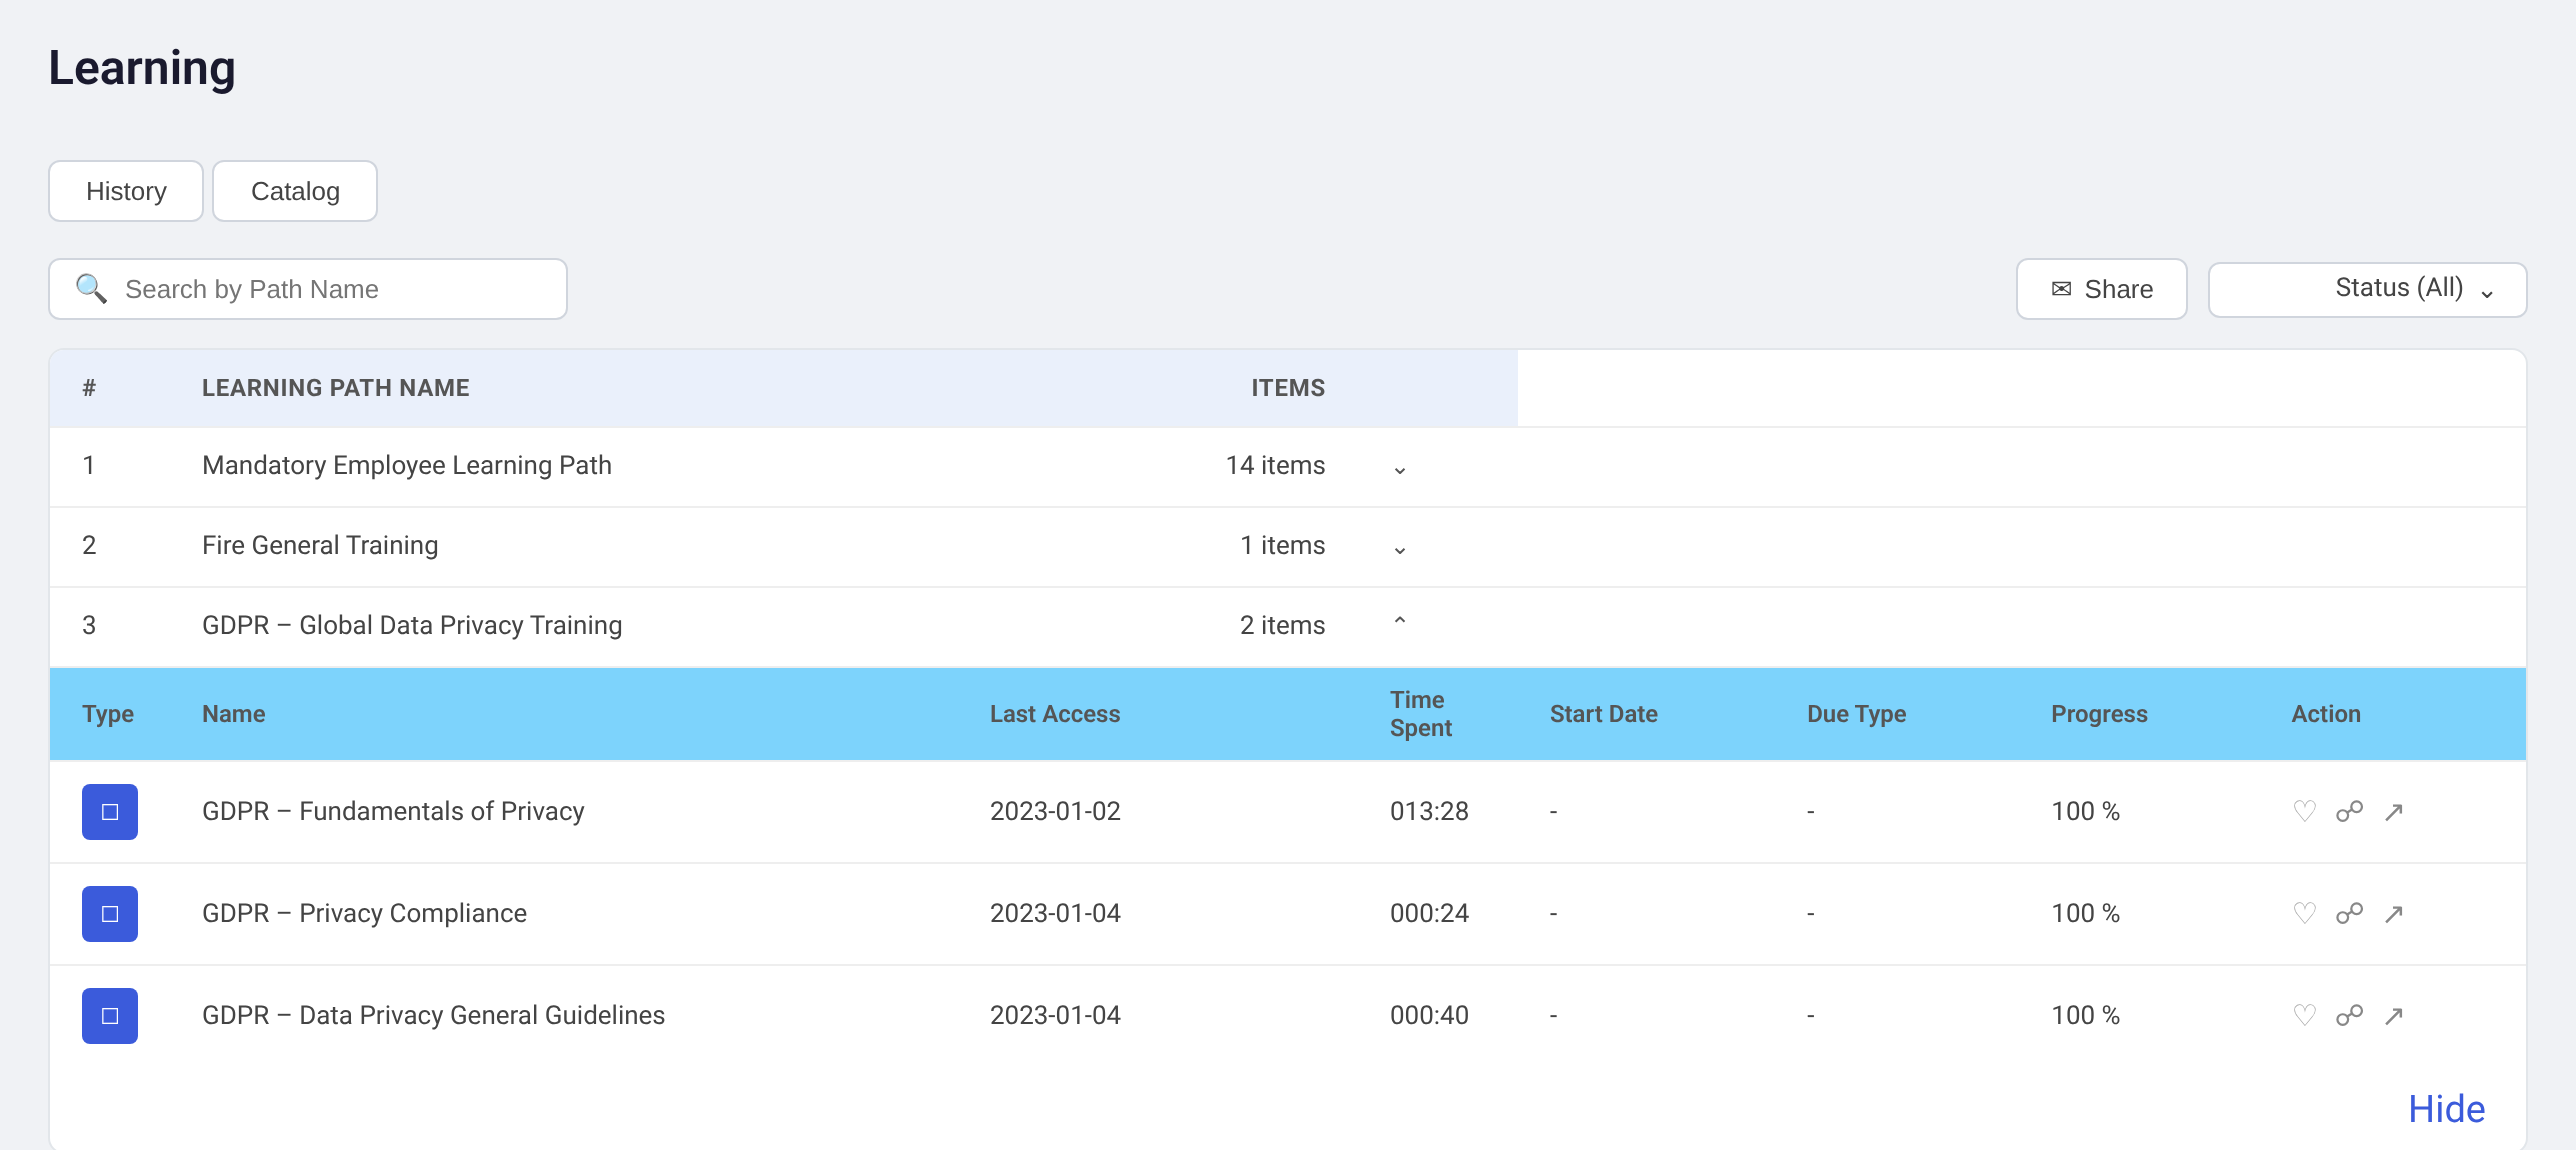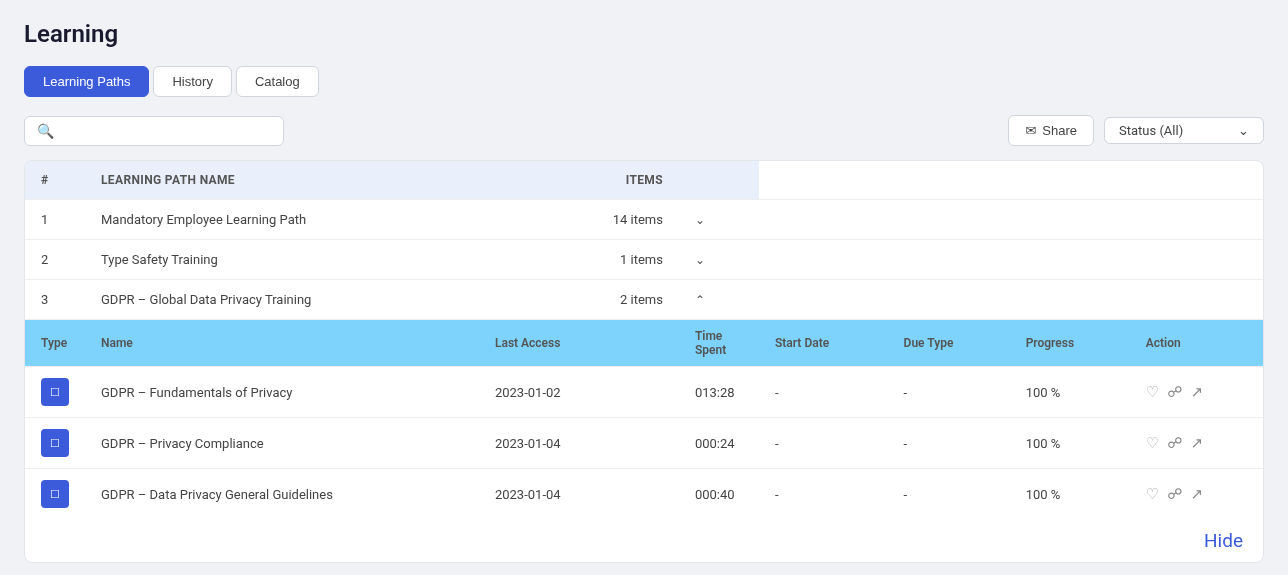--- a/index.html
+++ b/index.html
@@ -11,21 +11,21 @@
     }
     .page-wrapper {
       background: #f0f2f5;
       min-height: 575px;
       padding: 20px 24px 20px 24px;
     }
     .page-title {
       font-size: 24px;
       font-weight: 600;
       color: #1a1a2e;
-      margin-bottom: 18px;
+      margin-bottom: 32px;
     }
     .tabs {
       display: flex;
       gap: 4px;
       margin-bottom: 18px;
     }
     .tab {
       padding: 7px 18px;
       border-radius: 6px;
       border: 1px solid #d0d5dd;
@@ -89,21 +89,21 @@
       align-items: center;
       gap: 6px;
       background: #fff;
       border: 1px solid #d0d5dd;
       border-radius: 6px;
       padding: 5px 14px;
       cursor: pointer;
       font-size: 13px;
       color: #444;
       min-width: 160px;
-      justify-content: space-between;
+      justify-content: flex-end;
     }
     .table-container {
       background: #fff;
       border-radius: 8px;
       border: 1px solid #e2e6ea;
       overflow: hidden;
     }
     table {
       width: 100%;
       border-collapse: collapse;
@@ -184,28 +184,28 @@
     .items-cell { text-align: right; }
   </style>
 </head>
 <body>
 
 <div class="page-wrapper">
 
   <div class="page-title">Learning</div>
 
   <div class="tabs">
-    <button class="tab active">Learning Paths</button>
     <button class="tab">History</button>
     <button class="tab">Catalog</button>
   </div>
 
   <div class="toolbar">
     <div class="search-box">
       <span class="search-icon">🔍</span>
+      <input class="search-input" type="text" placeholder="Search by Path Name" style="">
     </div>
     <div class="toolbar-right">
       <button class="share-btn">
         <span>✉</span>
         <span>Share</span>
       </button>
       <div class="status-dropdown">
         <span>Status (All)</span>
         <span>⌄</span>
       </div>
@@ -226,21 +226,21 @@
 
         <tr class="table-row">
           <td>1</td>
           <td>Mandatory Employee Learning Path</td>
           <td class="items-cell">14 items</td>
           <td><span class="expand-icon">⌄</span></td>
         </tr>
 
         <tr class="table-row">
           <td>2</td>
-          <td>Type Safety Training</td>
+          <td>Fire General Training</td>
           <td class="items-cell">1 items</td>
           <td><span class="expand-icon">⌄</span></td>
         </tr>
 
         <tr class="table-row">
           <td>3</td>
           <td>GDPR – Global Data Privacy Training</td>
           <td class="items-cell">2 items</td>
           <td><span class="expand-icon">⌃</span></td>
         </tr>

